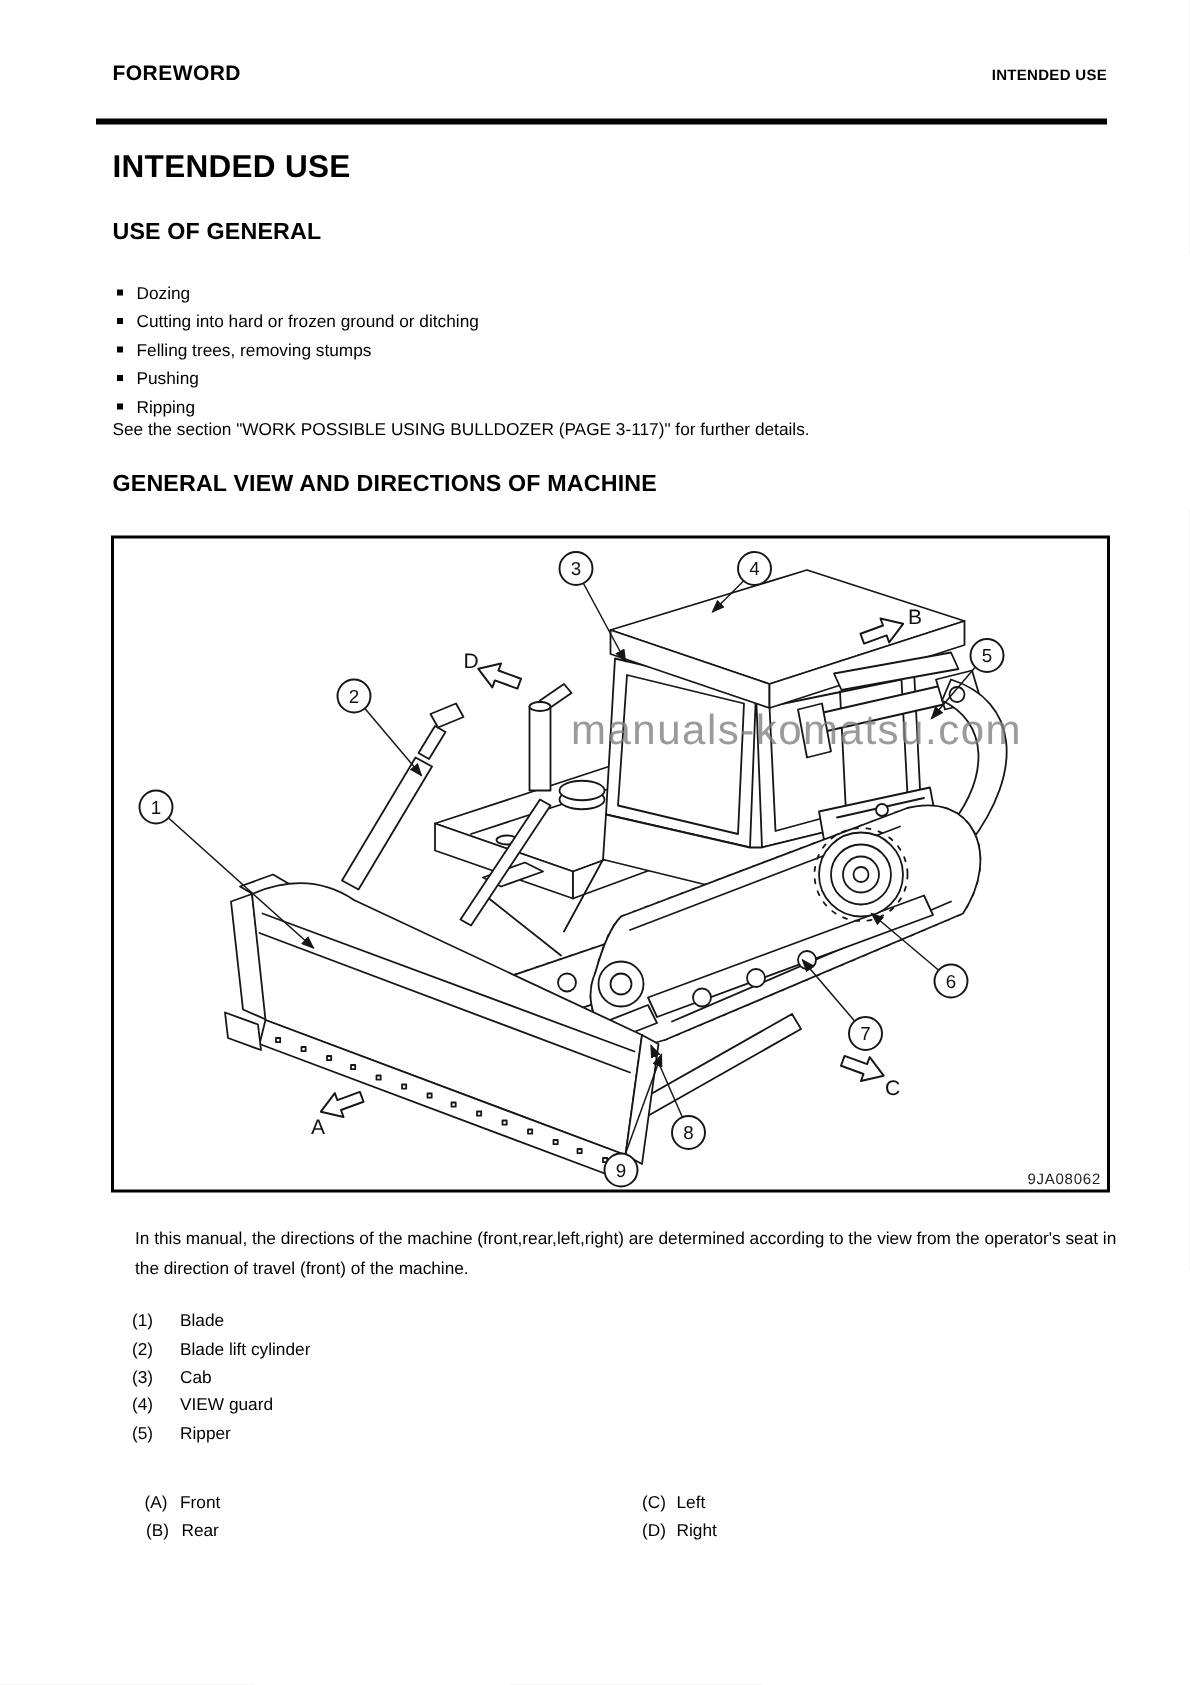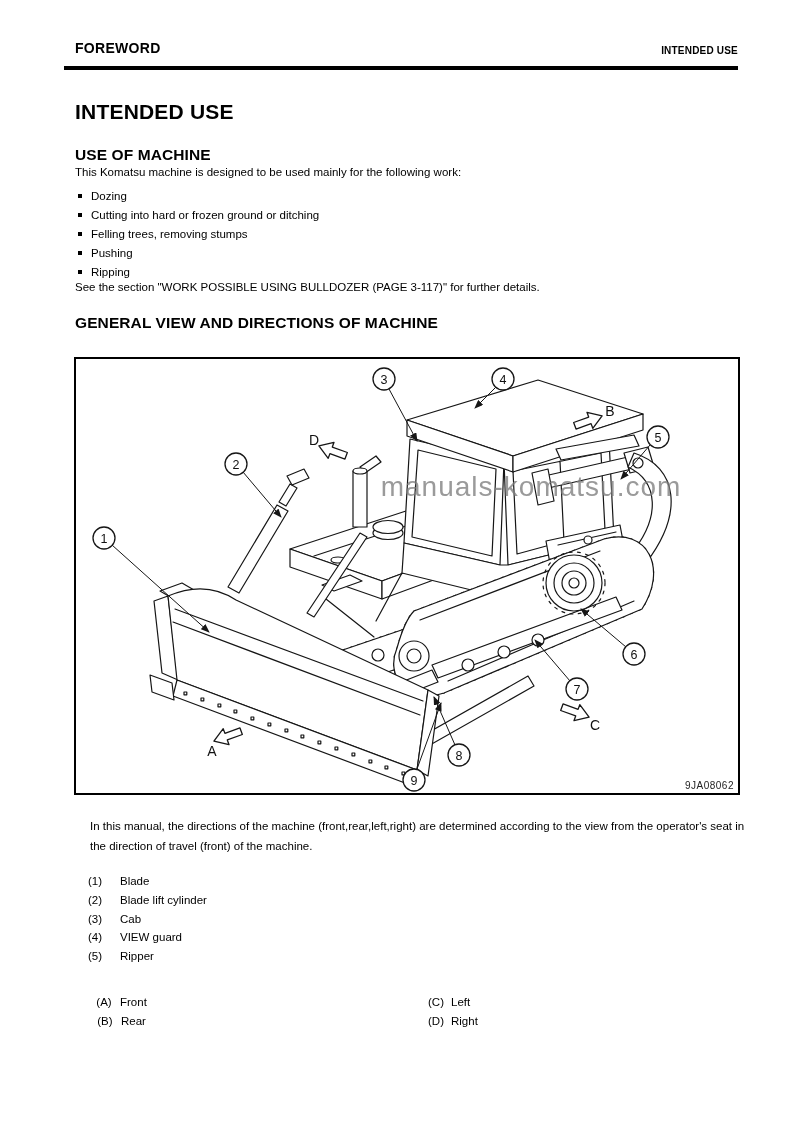--- a/index.html
+++ b/index.html
@@ -1,19 +1,19 @@
 <!DOCTYPE html>
 <html><head>
 <meta charset="utf-8">
 <style>
   html,body{margin:0;padding:0;background:#efefef;}
   .page{position:relative;width:793px;height:1123px;margin:0 auto;background:#ffffff;
         font-family:"Liberation Sans",sans-serif;color:#000;overflow:hidden;}
   
-  .hdr{position:absolute;left:64px;top:40px;width:674px;border-bottom:4px solid #000;padding-bottom:10px;}
+  .hdr{position:absolute;left:64px;top:40px;width:674px;border-bottom:4px solid #000;padding-bottom:23px;}
   .hdr-row{display:flex;justify-content:space-between;align-items:flex-end;padding-left:11px;}
   .hdr-left{font-size:14px;font-weight:bold;letter-spacing:.3px;}
   .hdr-right{font-size:10px;font-weight:bold;letter-spacing:.2px;}
   
   .title{position:absolute;left:75px;top:100px;margin:0;font-size:21px;font-weight:bold;letter-spacing:.2px;}
   .h2{position:absolute;left:75px;margin:0;font-size:15.5px;font-weight:bold;letter-spacing:.1px;}
   #h2-use{top:146px;}
   #h2-general{top:314px;}
   .intro{position:absolute;left:75px;top:166px;margin:0;font-size:11.5px;}
   .bullets{position:absolute;left:78px;top:187px;margin:0;padding:0;list-style:none;font-size:11.5px;}
@@ -60,22 +60,21 @@
 
   <div class="hdr">
     <div class="hdr-row">
       <span class="hdr-left">FOREWORD</span>
       <span class="hdr-right">INTENDED USE</span>
     </div>
   </div>
 
   <h1 class="title">INTENDED USE</h1>
 
-  <h2 class="h2" id="h2-use">USE OF MACHINE</h2>
-  <p class="intro">This Komatsu machine is designed to be used mainly for the following work:</p>
+  <h2 class="h2" id="h2-use">USE OF GENERAL</h2>
   <ul class="bullets">
     <li>Dozing</li>
     <li>Cutting into hard or frozen ground or ditching</li>
     <li>Felling trees, removing stumps</li>
     <li>Pushing</li>
     <li>Ripping</li>
   </ul>
   <p class="outro">See the section "WORK POSSIBLE USING BULLDOZER (PAGE 3-117)" for further details.</p>
 
   <h2 class="h2" id="h2-general">GENERAL VIEW AND DIRECTIONS OF MACHINE</h2>

